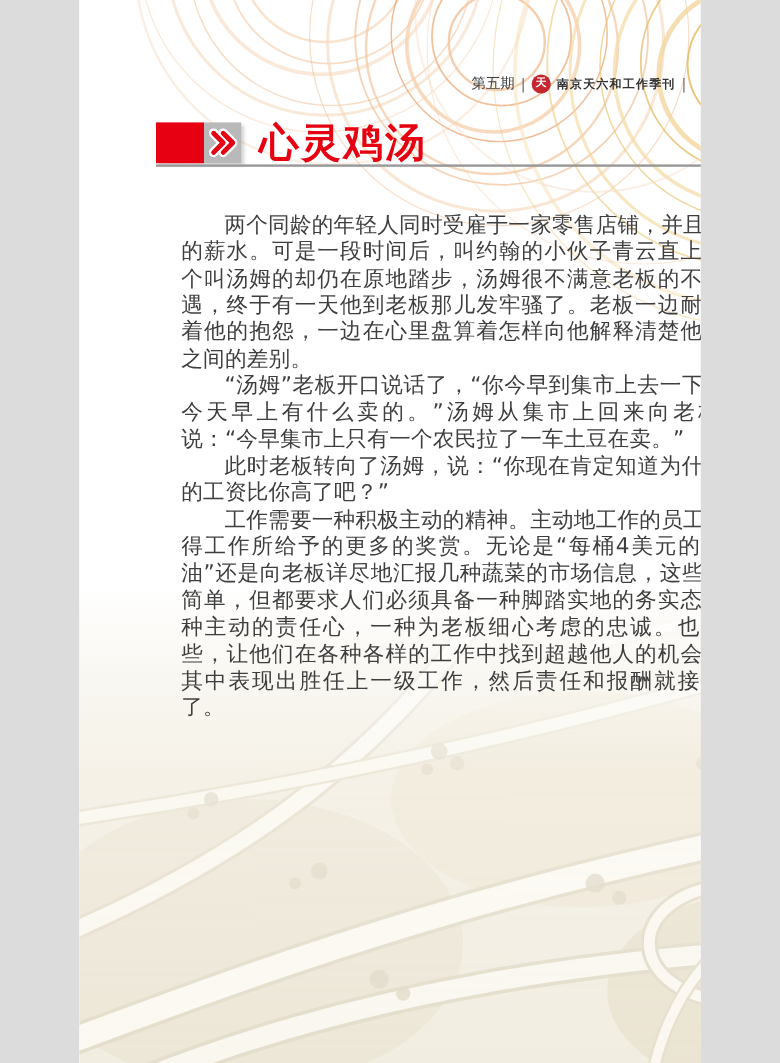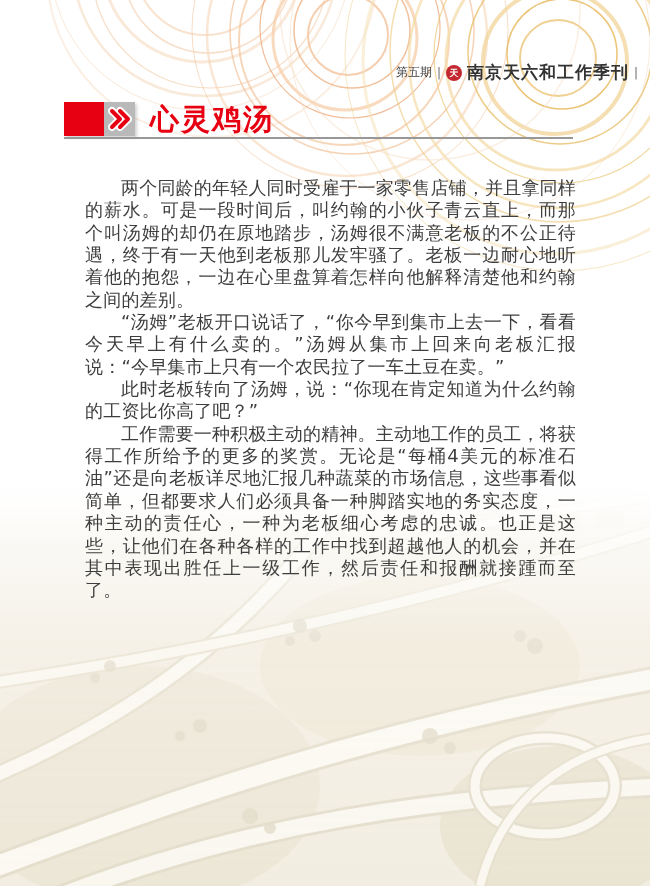--- a/index.html
+++ b/index.html
@@ -1,52 +1,52 @@
 <!DOCTYPE html>
 <html><head>
 <meta charset="utf-8">
 <style>
   html,body{margin:0;padding:0;background:#dcdcdc;}
   .page{
-    position:relative;width:650px;height:886px;margin:0 auto;
+    position:relative;width:518px;height:886px;margin:0 auto;
     background:#ffffff;overflow:hidden;
     font-family:"DejaVu Sans",sans-serif;
   }
   .bg-svg{position:absolute;pointer-events:none;}
   #circles-svg{top:0;left:0;z-index:0;}
   #highway-svg{top:486px;left:0;z-index:0;}
 
   .header{
     position:absolute;top:61px;right:12px;z-index:2;
     display:flex;align-items:center;gap:5px;
     color:#3c3c3c;font-size:12px;
   }
   .header .bar{color:#6a6a6a;font-size:12px;}
   .journal-logo{
     display:inline-block;width:16px;height:16px;border-radius:50%;
     background:#c4272f;color:#fff;font-size:9px;line-height:16px;
     text-align:center;font-weight:bold;
   }
-  .journal-name{font-weight:bold;font-size:17px;letter-spacing:1px;color:#333;}
+  .journal-name{font-weight:bold;font-size:10px;letter-spacing:1px;color:#333;}
 
   .title-bar{
     position:absolute;left:64px;top:102px;z-index:2;
     display:flex;align-items:center;height:34px;
   }
   .red-square{
     width:40px;height:34px;background:#e60012;
     box-shadow:2px 2px 3px rgba(0,0,0,.18);
   }
   .chevron-box{
     width:31px;height:34px;background:#b9b9b9;
     display:flex;align-items:center;justify-content:center;
     box-shadow:2px 2px 3px rgba(0,0,0,.18);
   }
   .section-title{
-    margin-left:15px;font-size:29px;font-weight:bold;color:#e60012;
+    margin-left:15px;font-size:33px;font-weight:bold;color:#e60012;
     letter-spacing:2px;line-height:34px;white-space:nowrap;
   }
   .title-rule{
     position:absolute;left:64px;top:137px;width:509px;height:1.5px;
     background:#989898;z-index:2;
   }
 
   .article{
     position:absolute;left:85px;top:177px;width:491px;z-index:2;
   }

